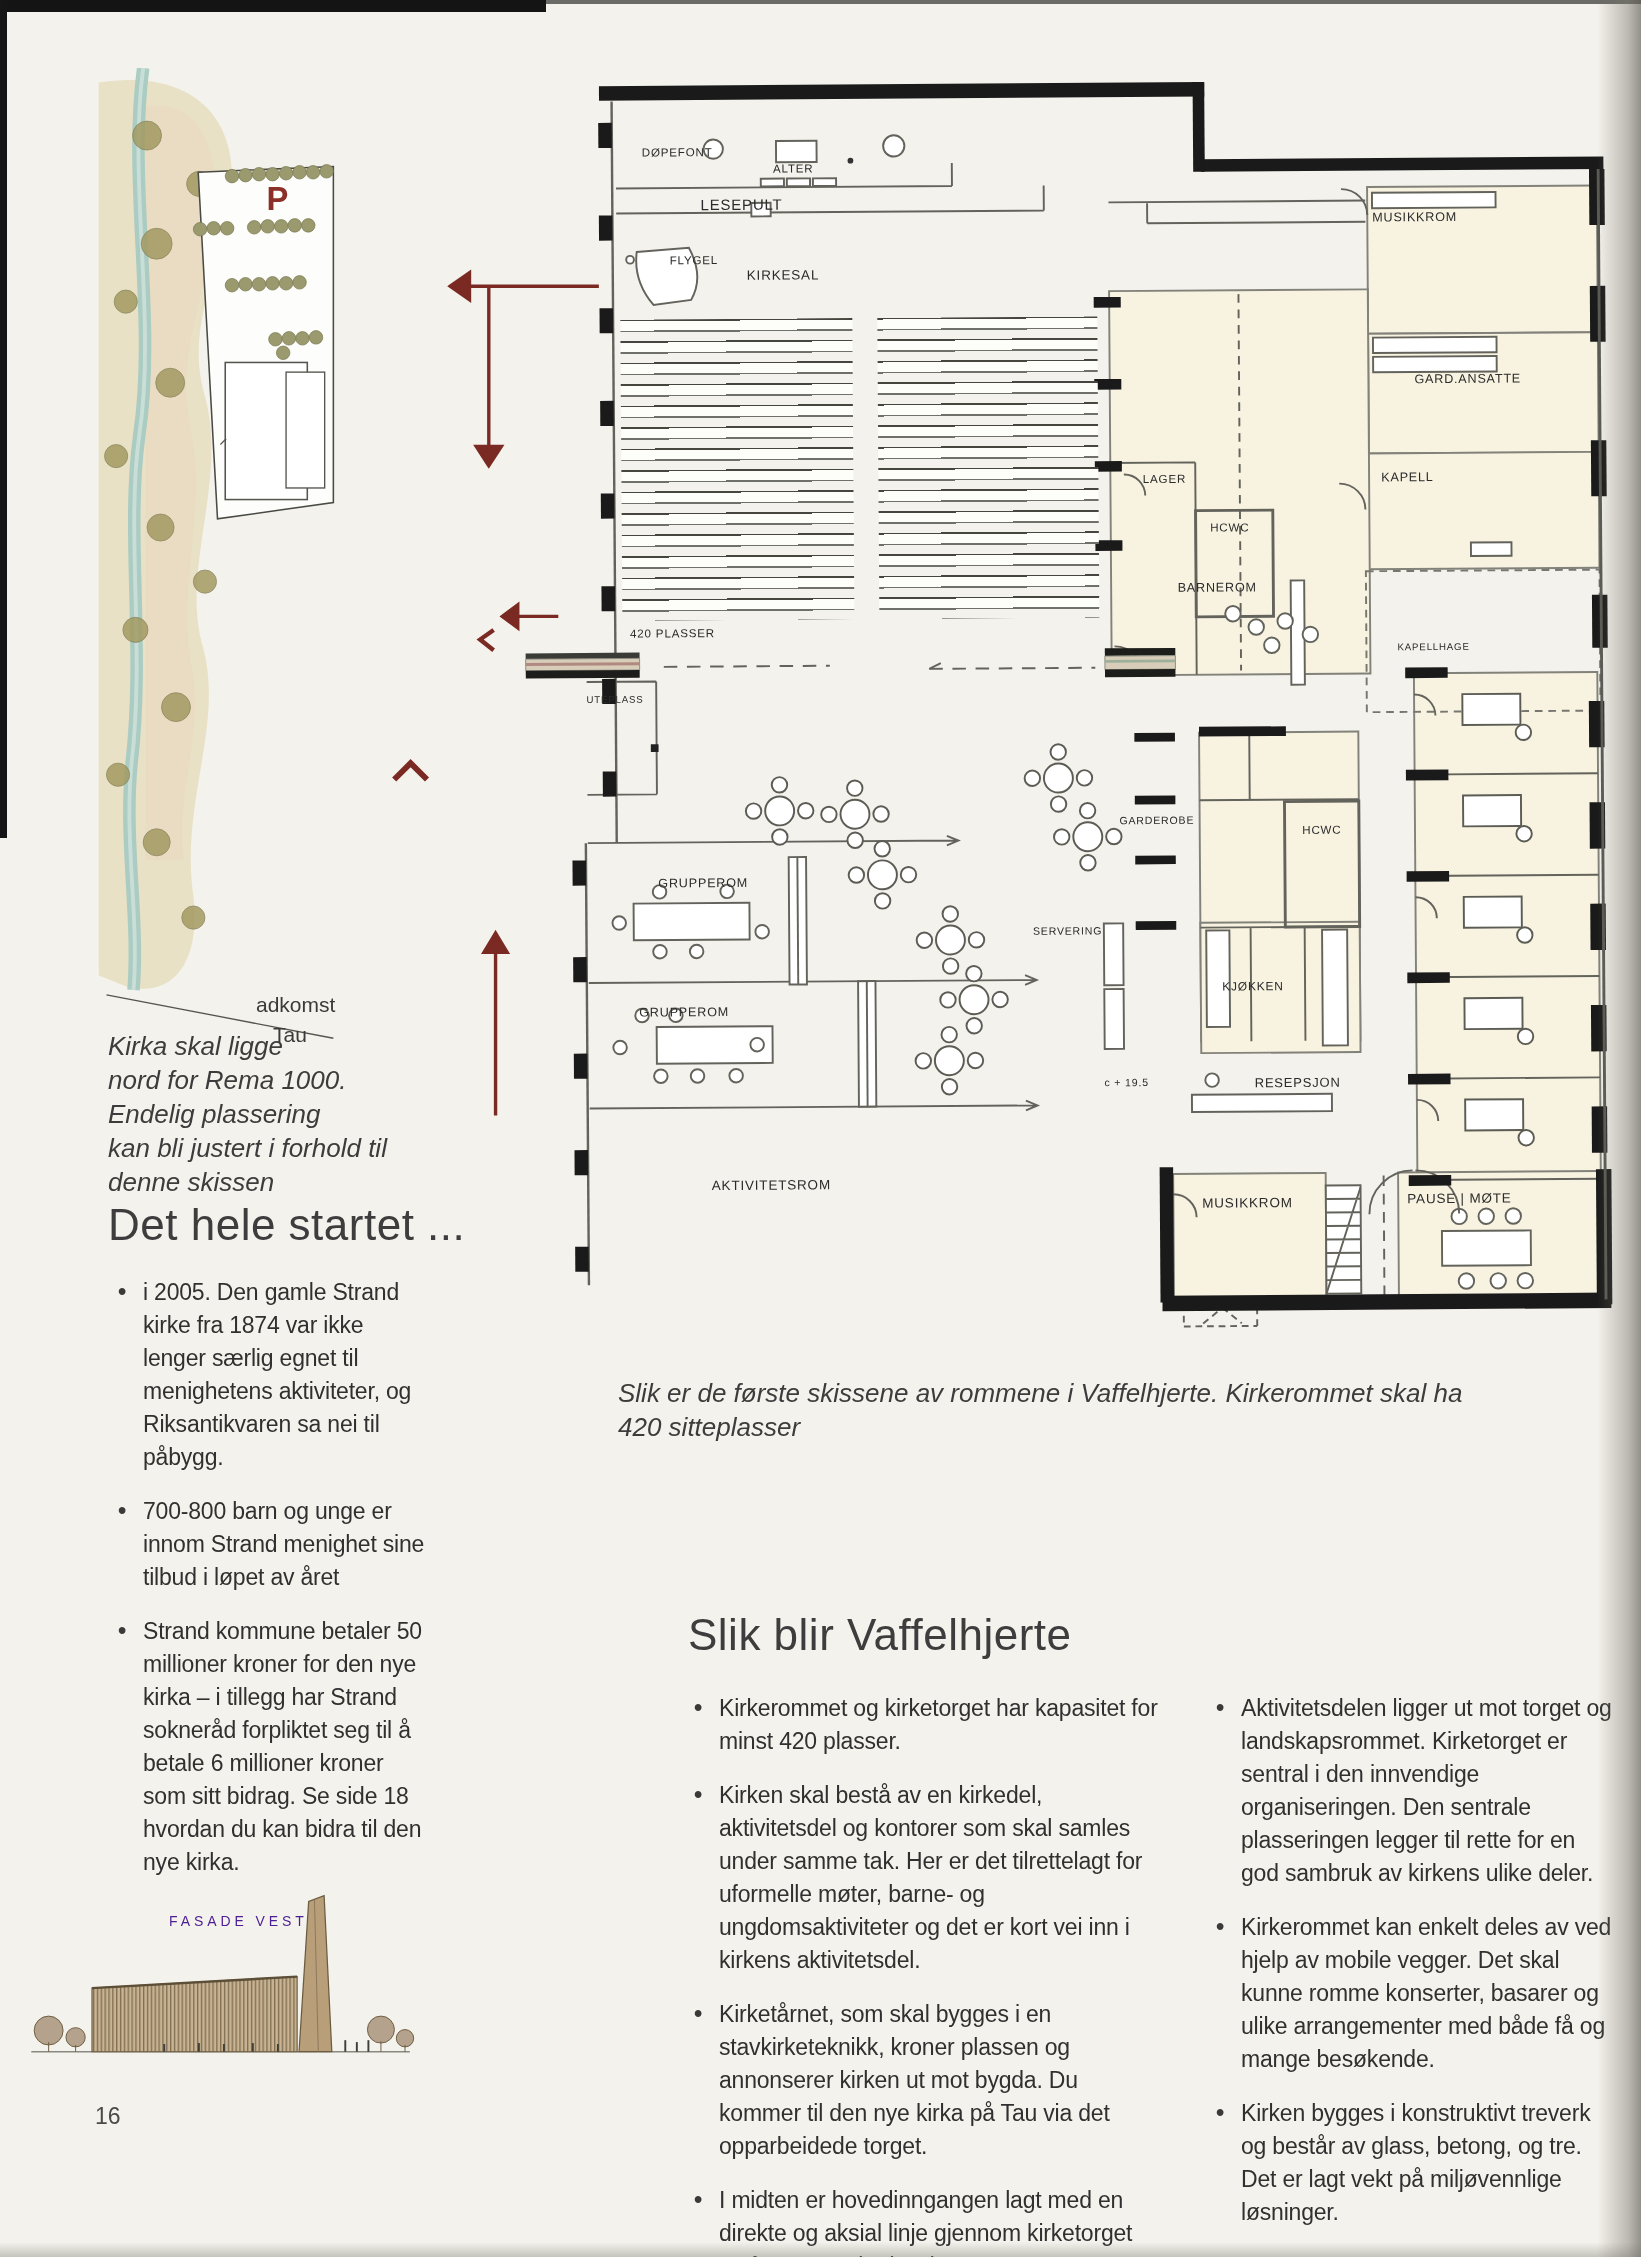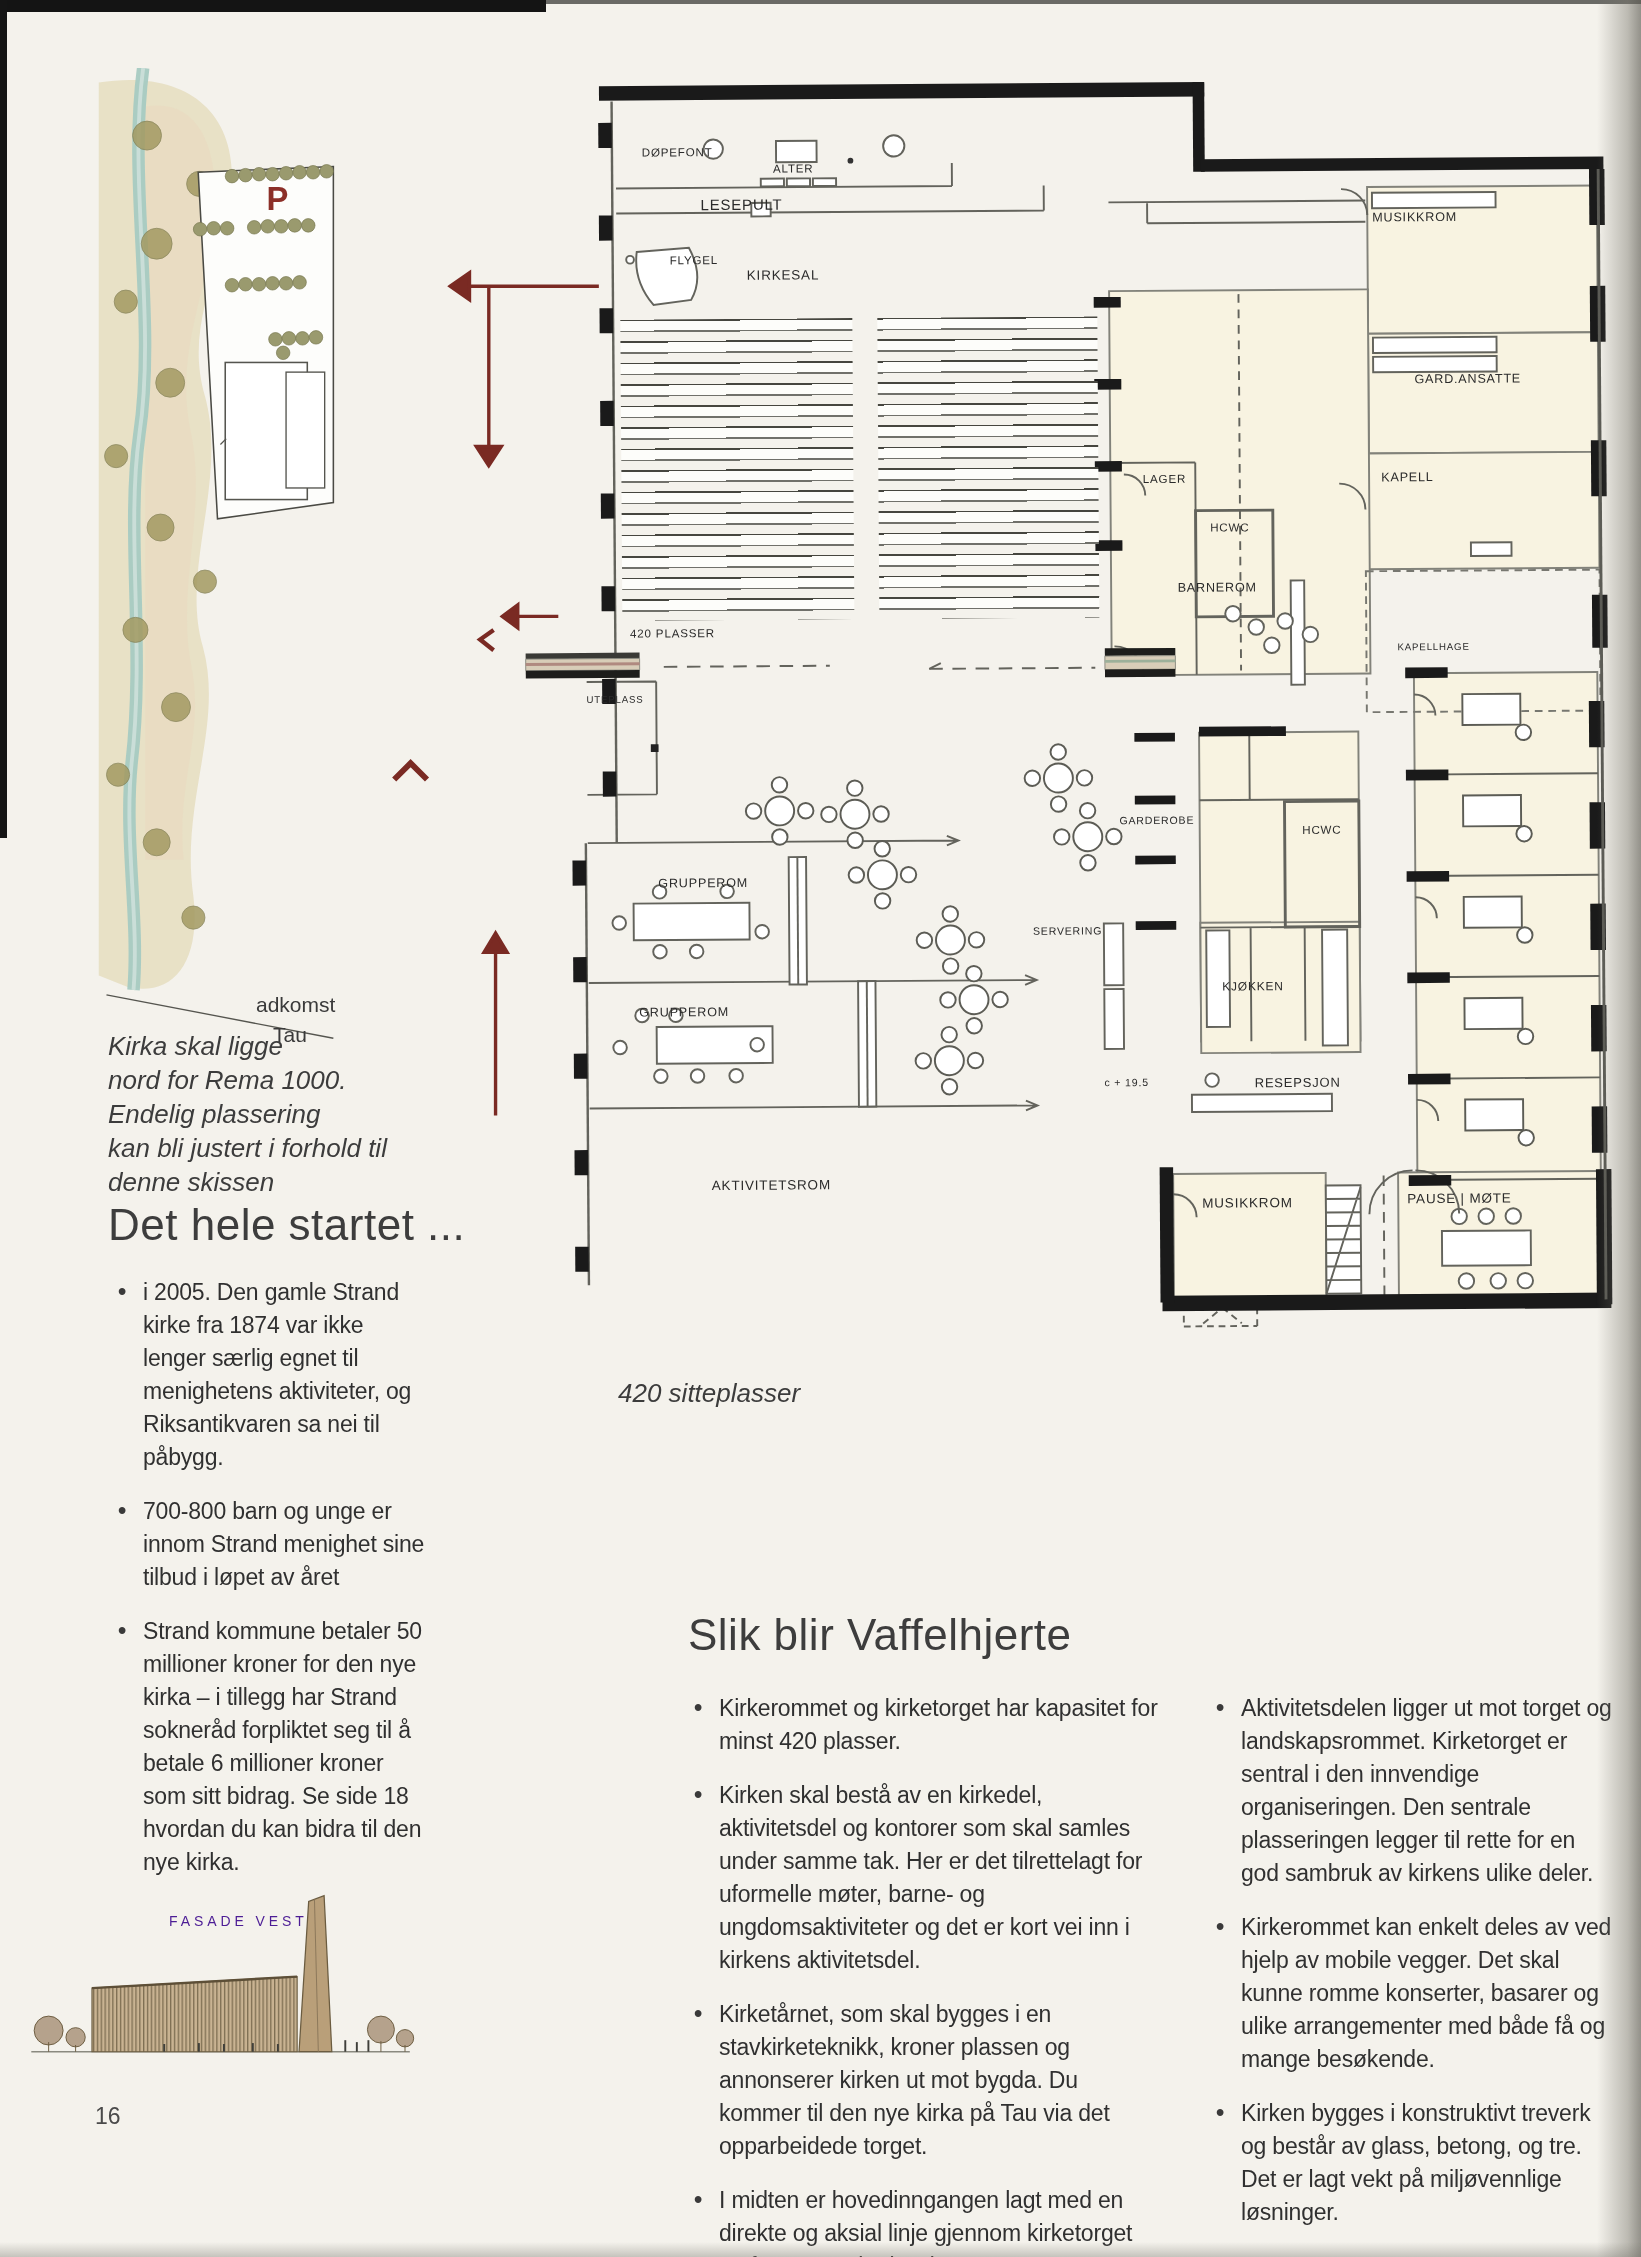--- a/index.html
+++ b/index.html
@@ -427,20 +427,21 @@
   <div class="lbl" style="left:267px;top:945px;font-size:12.6px;">GRUPPEROM</div>
   <div class="lbl" style="left:836px;top:923px;font-size:12px;">KJØKKEN</div>
   <div class="lbl" style="left:709px;top:1019px;font-size:10.6px;">c + 19.5</div>
   <div class="lbl" style="left:880px;top:1019px;font-size:13px;">RESEPSJON</div>
   <div class="lbl" style="left:353px;top:1118px;font-size:13.5px;">AKTIVITETSROM</div>
   <div class="lbl" style="left:829px;top:1139px;font-size:13.5px;">MUSIKKROM</div>
   <div class="lbl" style="left:1041px;top:1136px;font-size:13.5px;">PAUSE | MØTE</div>
 </div>
 
 <div class="abs caption-italic" style="left:618px;top:1340px;width:927px;">
+  <div>Slik er de første skissene av rommene i Vaffelhjerte. Kirkerommet skal ha</div>
   <div>420 sitteplasser</div>
 </div>
 
 <div class="abs h1" style="left:108px;top:1200px;">Det hele startet ...</div>
 <div class="abs body-col" style="left:112px;top:1276px;width:319px;">
   <ul>
     <li>i 2005. Den gamle Strand kirke fra 1874 var ikke lenger særlig egnet til menighetens aktiviteter, og Riksantikvaren sa nei til påbygg.</li>
     <li>700-800 barn og unge er innom Strand menighet sine tilbud i løpet av året</li>
     <li>Strand kommune betaler 50 millioner kroner for den nye kirka – i tillegg har Strand sokneråd forpliktet seg til å betale 6 millioner kroner som sitt bidrag. Se side 18 hvordan du kan bidra til den nye kirka.</li>
   </ul>

